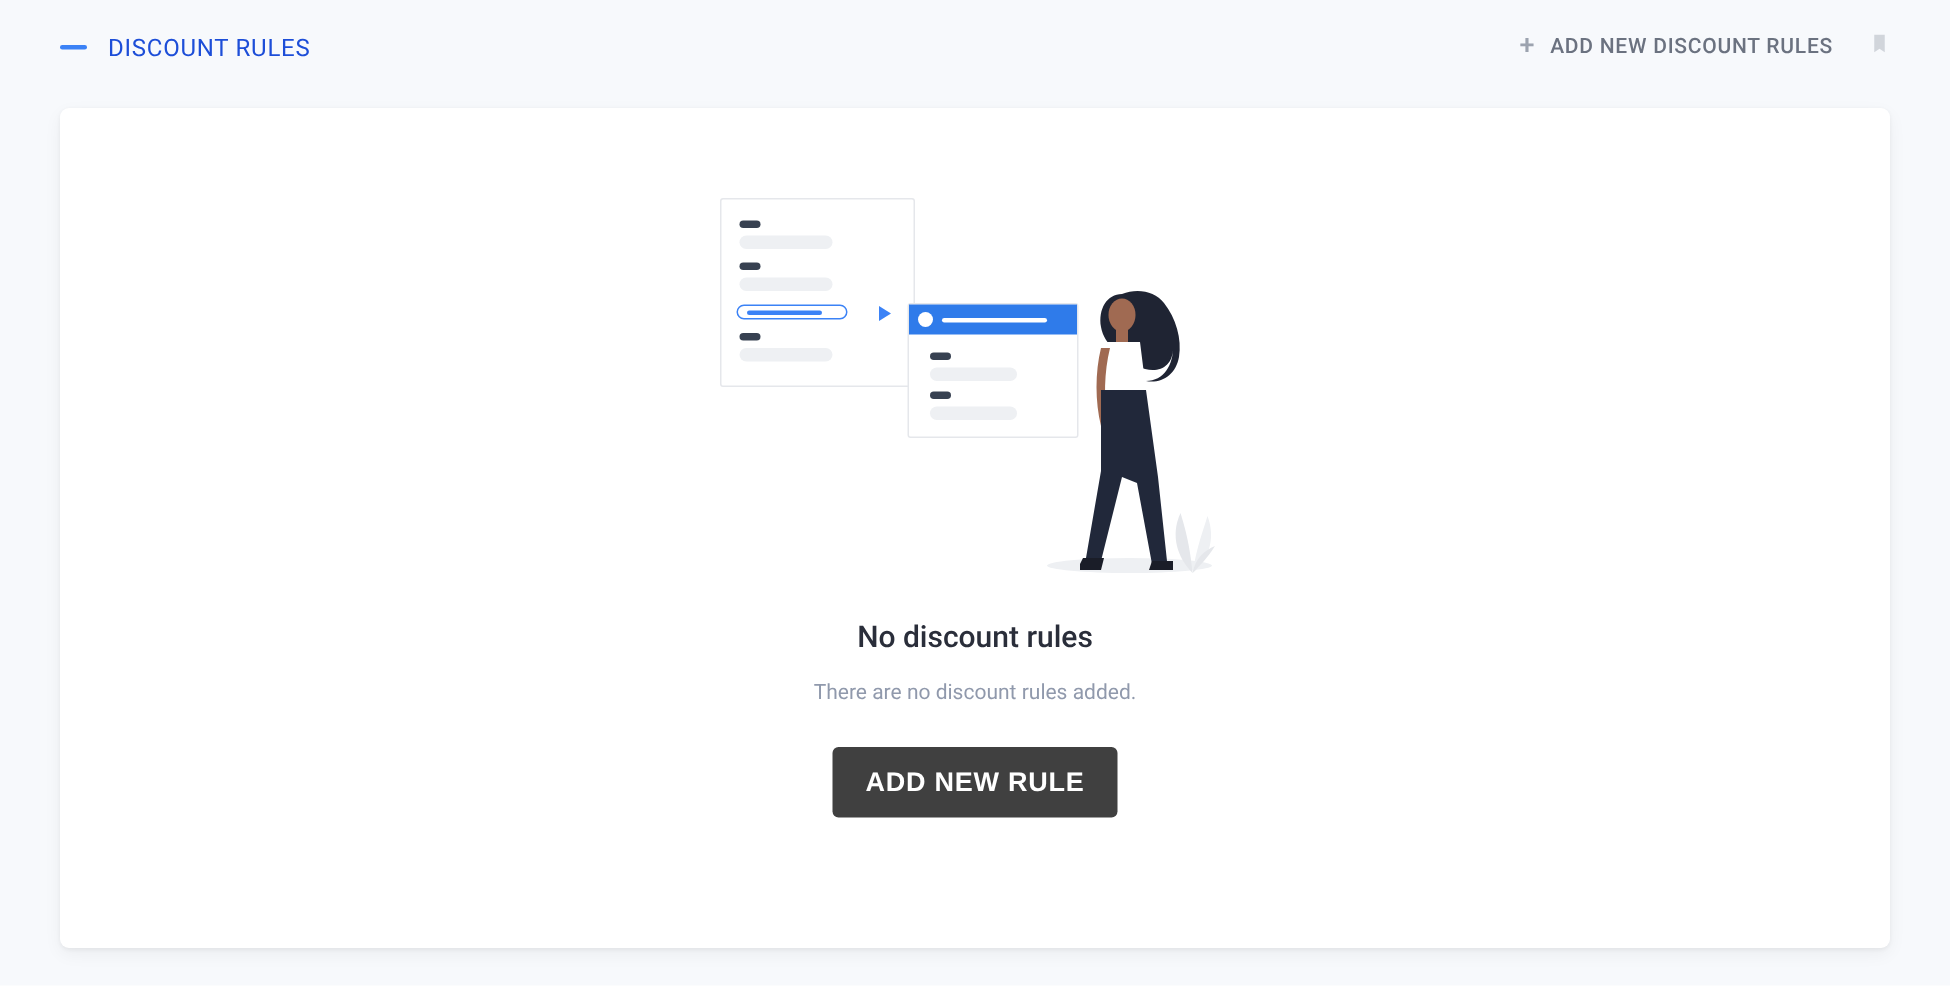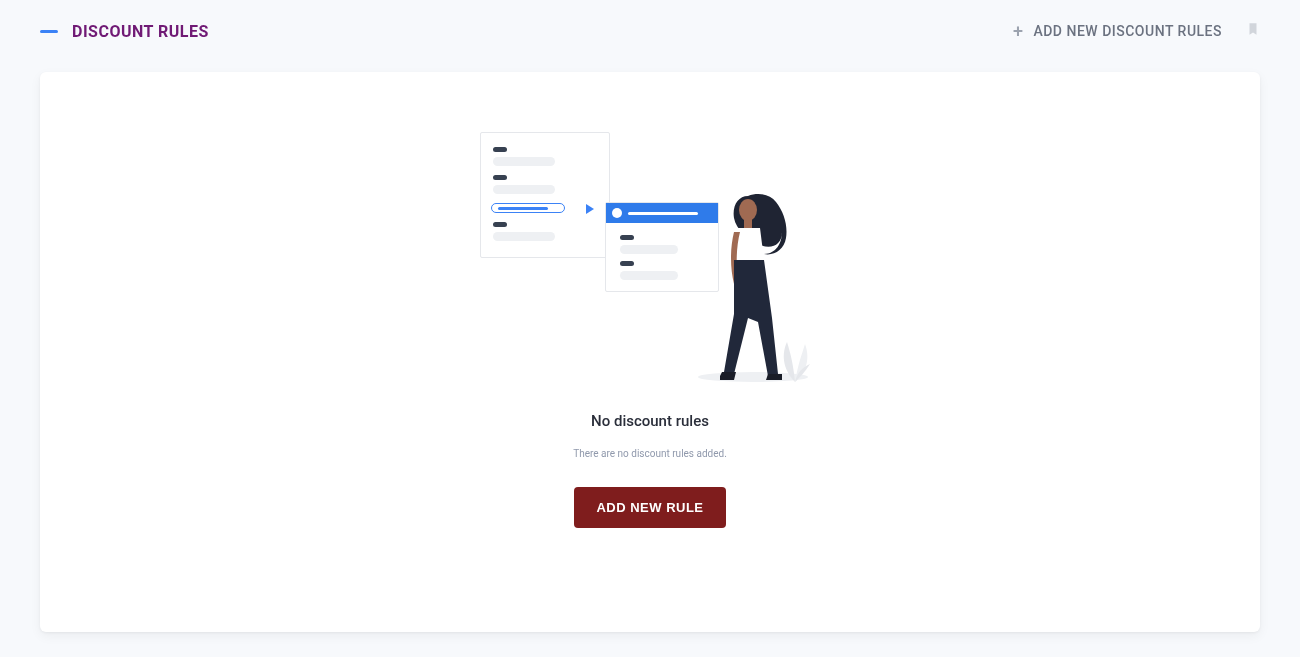--- a/index.html
+++ b/index.html
@@ -26,22 +26,22 @@
       gap: 14px;
     }
     .title-dash {
       width: 18px;
       height: 3px;
       background: #3b82f6;
       border-radius: 2px;
     }
     .page-title {
       font-size: 16px;
-      font-weight: 700;
-      color: #701a75;
+      font-weight: 400;
+      color: #1d4ed8;
       letter-spacing: 0.5px;
     }
     .header-actions {
       display: flex;
       align-items: center;
       gap: 24px;
     }
     .add-rule-link {
       display: flex;
       align-items: center;
@@ -74,36 +74,36 @@
       align-items: center;
       padding: 60px 40px 50px 40px;
     }
     .illustration {
       width: 340px;
       height: 250px;
       position: relative;
       margin-bottom: 30px;
     }
     .empty-title {
-      font-size: 15px;
+      font-size: 20px;
       font-weight: 500;
       color: #2a2e3a;
       margin-bottom: 18px;
     }
     .empty-subtitle {
-      font-size: 10px;
+      font-size: 14px;
       color: #9099ac;
       margin-bottom: 28px;
     }
     .primary-btn {
-      background: #7f1d1d;
+      background: #404040;
       color: #ffffff;
       border: none;
       padding: 13px 22px;
-      font-size: 13px;
+      font-size: 18px;
       font-weight: 600;
       letter-spacing: 0.5px;
       border-radius: 4px;
       cursor: pointer;
     }
     
     .illus-card {
       position: absolute;
       background: #ffffff;
       border: 1px solid #e5e7eb;

